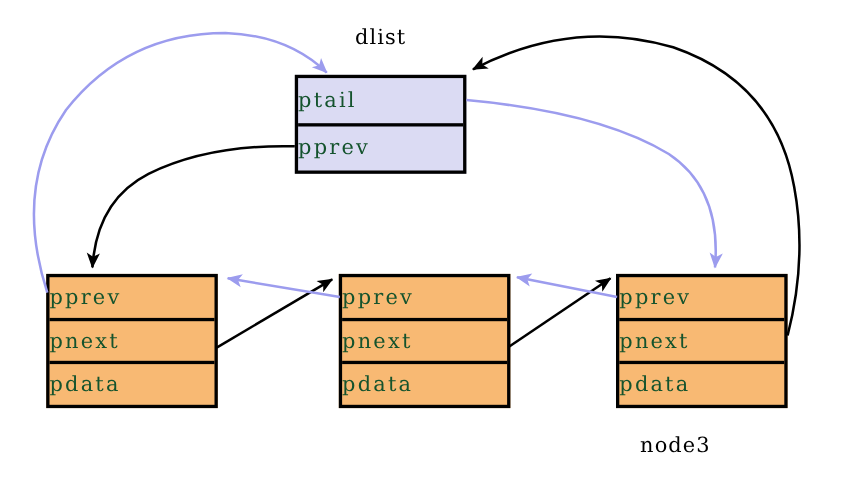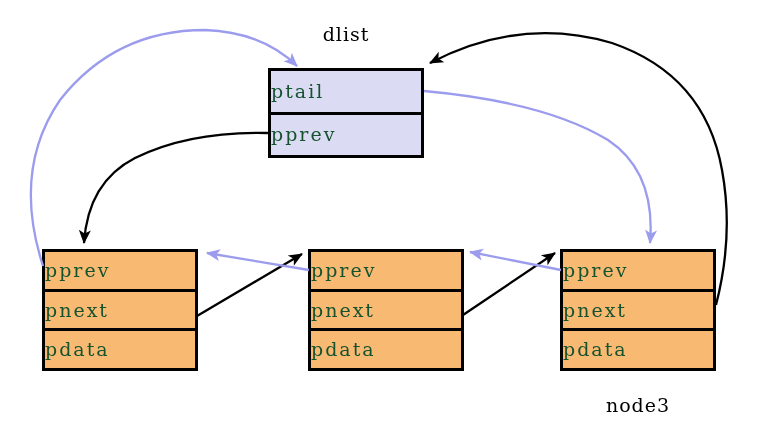--- a/index.html
+++ b/index.html
@@ -102,15 +102,15 @@
       <span>pprev</span>
     </div>
     <div class="row">
       <span>pnext</span>
     </div>
     <div class="row">
       <span>pdata</span>
     </div>
   </div>
 
-  <div class="caption cap-node" style="left:560px">node3</div>
+  <div class="caption cap-node" style="left:536px">node3</div>
 
 </div>
 
 </body></html>

